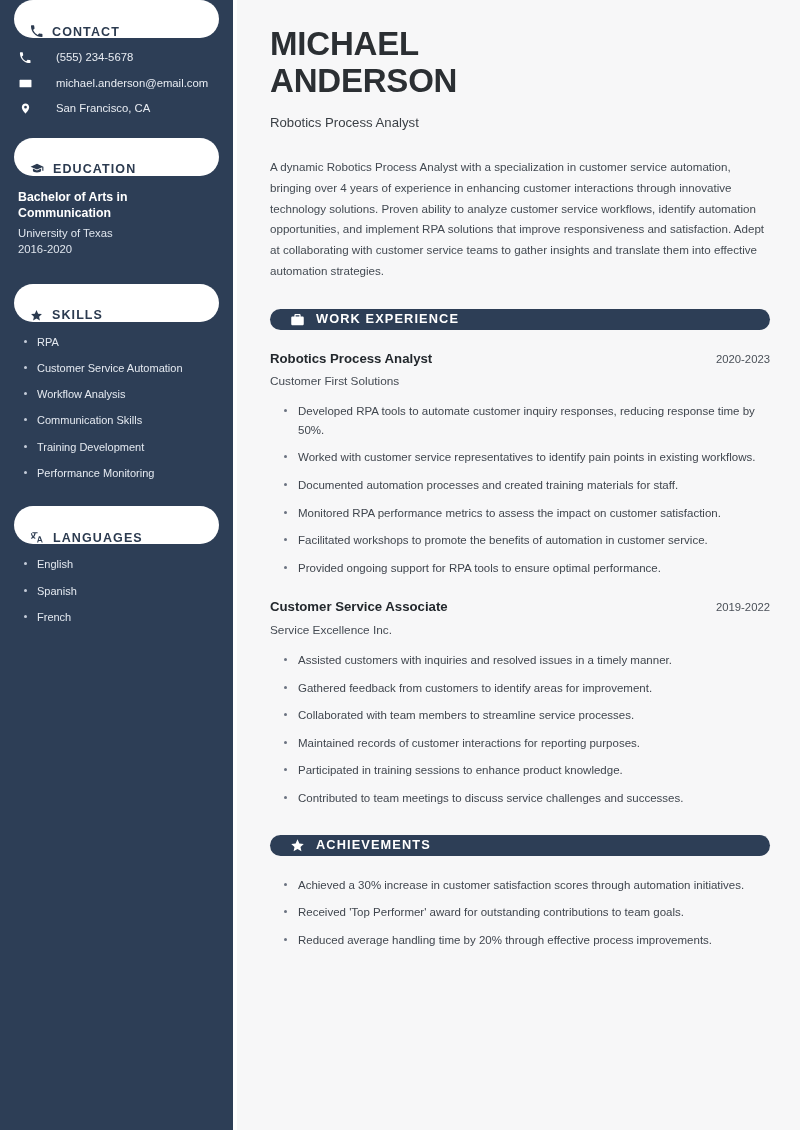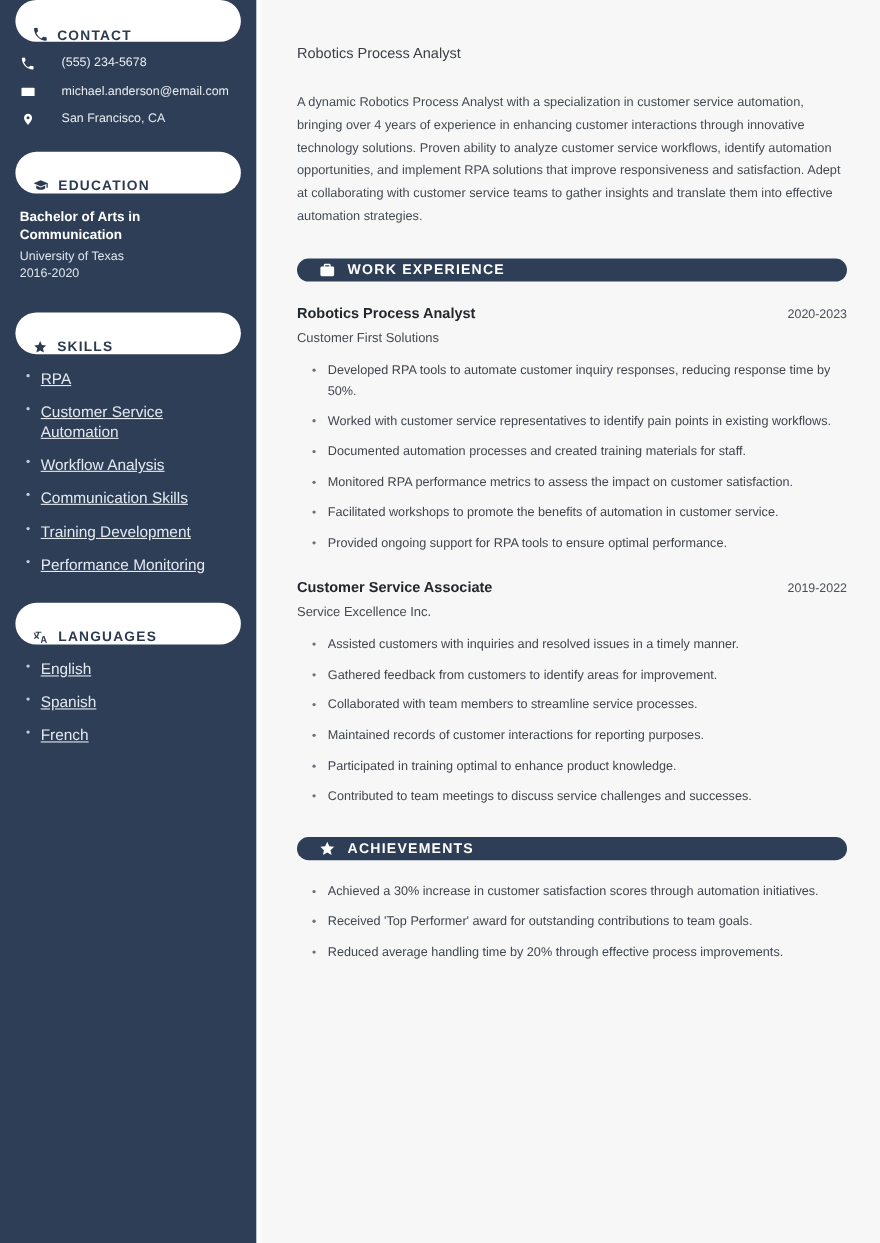--- a/index.html
+++ b/index.html
@@ -117,26 +117,25 @@
     line-height: 1.45;
   }
 
   .side-list {
     list-style: none;
     margin: 0 0 26px 0;
     padding: 0 0 0 10px;
   }
   .side-list li {
     position: relative;
-    font-size: 14px;
+    font-size: 11px;
     color: #e4e9f0;
     padding-left: 13px;
     margin-bottom: 12px;
     line-height: 1.3;
-    text-decoration: underline;
   }
   .side-list li::before {
     content: "";
     position: absolute;
     left: 0;
     top: 5px;
     width: 3px;
     height: 3px;
     border-radius: 50%;
     background: #c5cdd9;
@@ -337,20 +336,24 @@
     <ul class="side-list">
       <li>English</li>
       <li>Spanish</li>
       <li>French</li>
     </ul>
 
   </aside>
 
   <main class="main">
 
+    <h1 class="name">
+      <span>MICHAEL</span><br>
+      <span>ANDERSON</span>
+    </h1>
 
     <div class="title-sub">Robotics Process Analyst</div>
 
     <p class="summary">A dynamic Robotics Process Analyst with a specialization in customer service automation, bringing over 4 years of experience in enhancing customer interactions through innovative technology solutions. Proven ability to analyze customer service workflows, identify automation opportunities, and implement RPA solutions that improve responsiveness and satisfaction. Adept at collaborating with customer service teams to gather insights and translate them into effective automation strategies.</p>
 
     <div class="banner">
       <span>
         <svg width="15" height="15" viewBox="0 0 24 24" fill="#ffffff">
             <path d="M9 3h6c1.1 0 2 .9 2 2v2h3c1.1 0 2 .9 2 2v10c0 1.1-.9 2-2 2H4c-1.1 0-2-.9-2-2V9c0-1.1.9-2 2-2h3V5c0-1.1.9-2 2-2zm0 4h6V5H9v2z"></path>
           </svg>
@@ -378,21 +381,21 @@
       <div class="job-head">
         <div class="job-role">Customer Service Associate</div>
         <div class="job-dates">2019-2022</div>
       </div>
       <div class="job-company">Service Excellence Inc.</div>
       <ul class="bullets">
         <li>Assisted customers with inquiries and resolved issues in a timely manner.</li>
         <li>Gathered feedback from customers to identify areas for improvement.</li>
         <li>Collaborated with team members to streamline service processes.</li>
         <li>Maintained records of customer interactions for reporting purposes.</li>
-        <li>Participated in training optimal to enhance product knowledge.</li>
+        <li>Participated in training sessions to enhance product knowledge.</li>
         <li>Contributed to team meetings to discuss service challenges and successes.</li>
       </ul>
     </div>
 
     <div class="banner">
       <span>
         <svg width="15" height="15" viewBox="0 0 24 24" fill="#ffffff">
             <path d="M12 2l3 6.6 7 .8-5.2 4.8 1.5 7L12 17.6 5.7 21.2l1.5-7L2 9.4l7-.8L12 2z"></path>
           </svg>
       </span>

